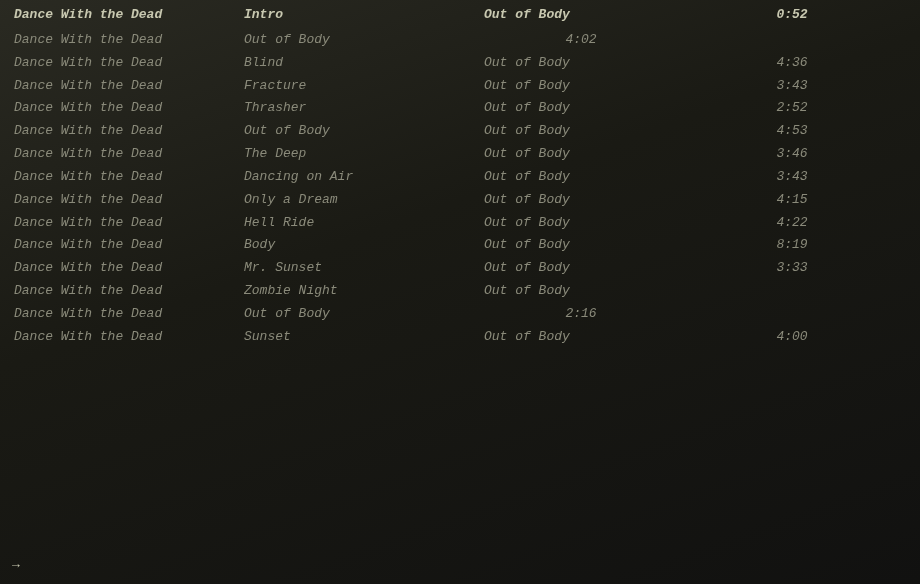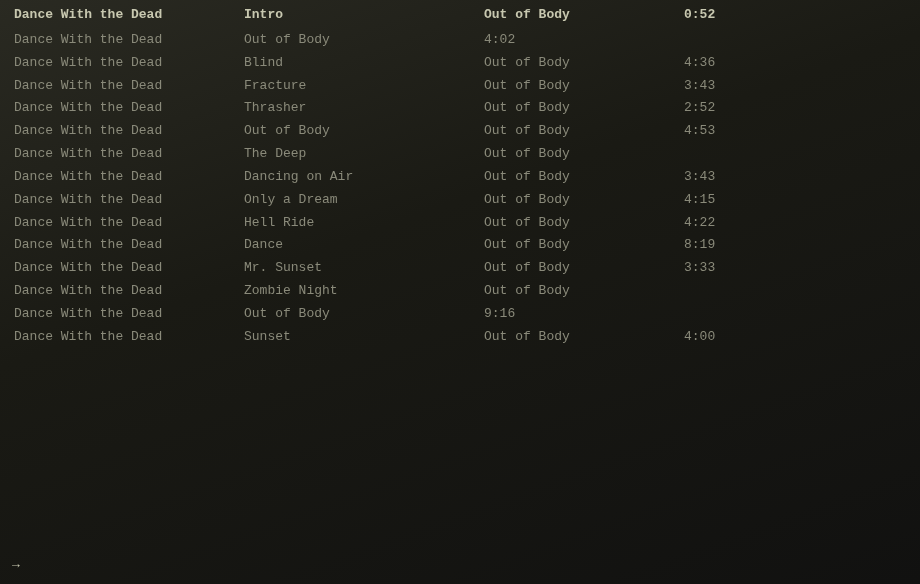--- a/index.html
+++ b/index.html
@@ -21,30 +21,31 @@
 
     .track-list {
       padding: 4px 0;
     }
 
     .track-row {
       display: grid;
       grid-template-columns: 230px 240px 200px 1fr;
       padding: 2px 14px;
       line-height: 1.45;
+      font-style: italic;
     }
 
     .track-row.header {
       color: #c8c8b0;
       font-weight: bold;
       padding-bottom: 4px;
     }
 
     .track-row .duration {
-      text-align: left;
+      text-align: center;
       padding-right: 6px;
     }
 
     .track-row .artist,
     .track-row .title,
     .track-row .album,
     .track-row .duration {
       white-space: nowrap;
       overflow: hidden;
       text-overflow: ellipsis;
@@ -96,20 +97,21 @@
     <div class="track-row">
       <span class="artist">Dance With the Dead</span>
       <span class="title">Out of Body</span>
       <span class="album">Out of Body</span>
       <span class="duration">4:53</span>
     </div>
     <div class="track-row">
       <span class="artist">Dance With the Dead</span>
       <span class="title">The Deep</span>
       <span class="album">Out of Body</span>
+      <span class="duration">3:46</span>
     </div>
     <div class="track-row">
       <span class="artist">Dance With the Dead</span>
       <span class="title">Dancing on Air</span>
       <span class="album">Out of Body</span>
       <span class="duration">3:43</span>
     </div>
     <div class="track-row">
       <span class="artist">Dance With the Dead</span>
       <span class="title">Only a Dream</span>
@@ -117,39 +119,39 @@
       <span class="duration">4:15</span>
     </div>
     <div class="track-row">
       <span class="artist">Dance With the Dead</span>
       <span class="title">Hell Ride</span>
       <span class="album">Out of Body</span>
       <span class="duration">4:22</span>
     </div>
     <div class="track-row">
       <span class="artist">Dance With the Dead</span>
-      <span class="title">Dance</span>
+      <span class="title">Body</span>
       <span class="album">Out of Body</span>
       <span class="duration">8:19</span>
     </div>
     <div class="track-row">
       <span class="artist">Dance With the Dead</span>
       <span class="title">Mr. Sunset</span>
       <span class="album">Out of Body</span>
       <span class="duration">3:33</span>
     </div>
     <div class="track-row">
       <span class="artist">Dance With the Dead</span>
       <span class="title">Zombie Night</span>
       <span class="album">Out of Body</span>
     </div>
     <div class="track-row">
       <span class="artist">Dance With the Dead</span>
       <span class="album">Out of Body</span>
-      <span class="duration">9:16</span>
+      <span class="duration">2:16</span>
     </div>
     <div class="track-row">
       <span class="artist">Dance With the Dead</span>
       <span class="title">Sunset</span>
       <span class="album">Out of Body</span>
       <span class="duration">4:00</span>
     </div>
   </div>
 
 <span class="arrow-indicator">→</span>

